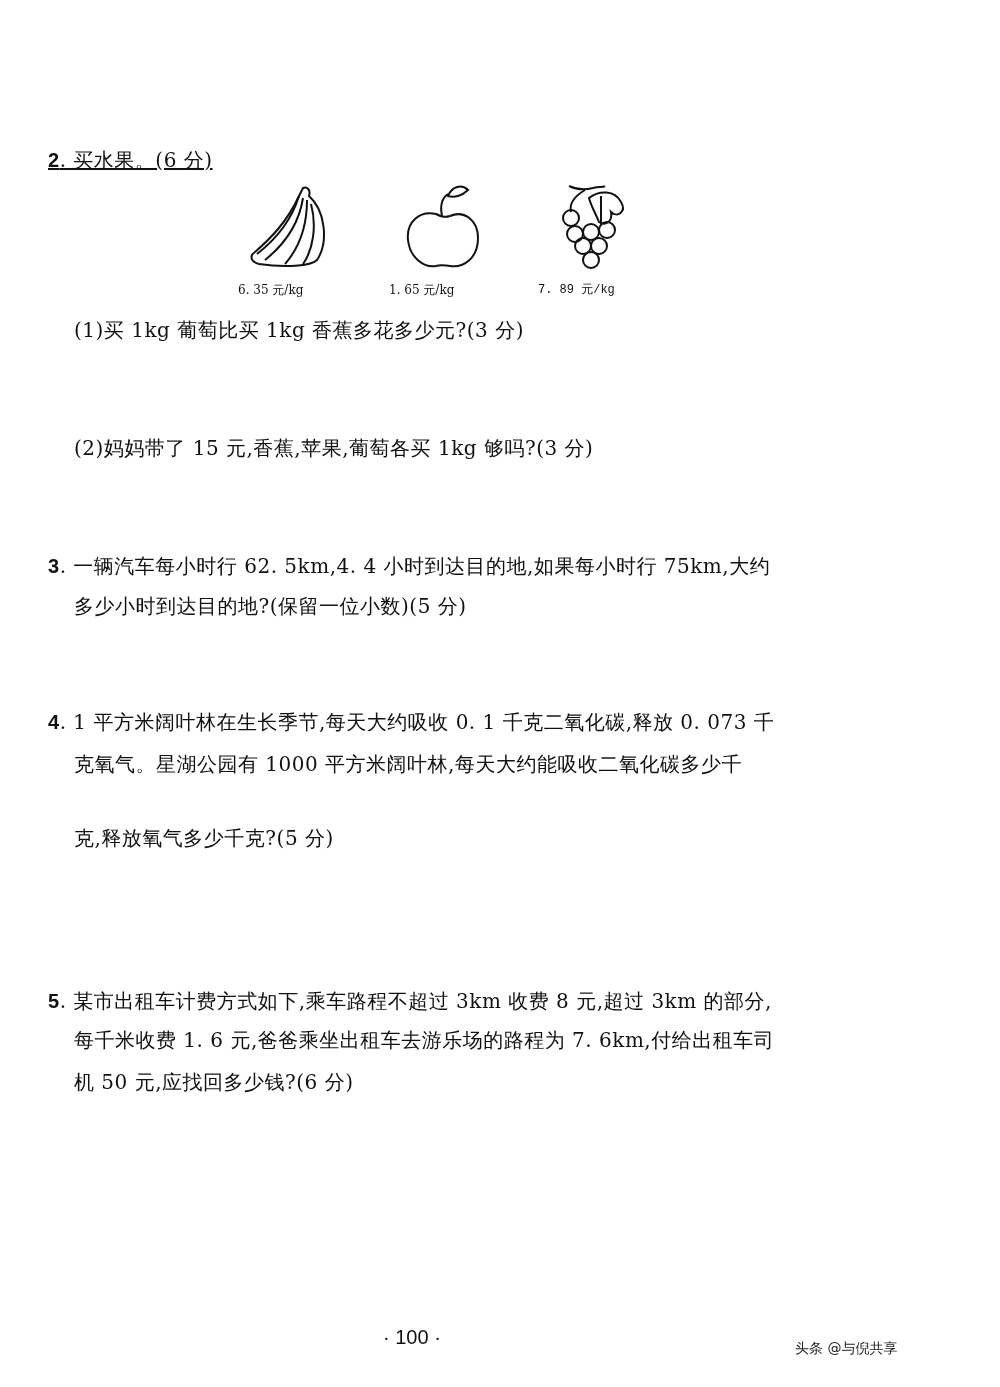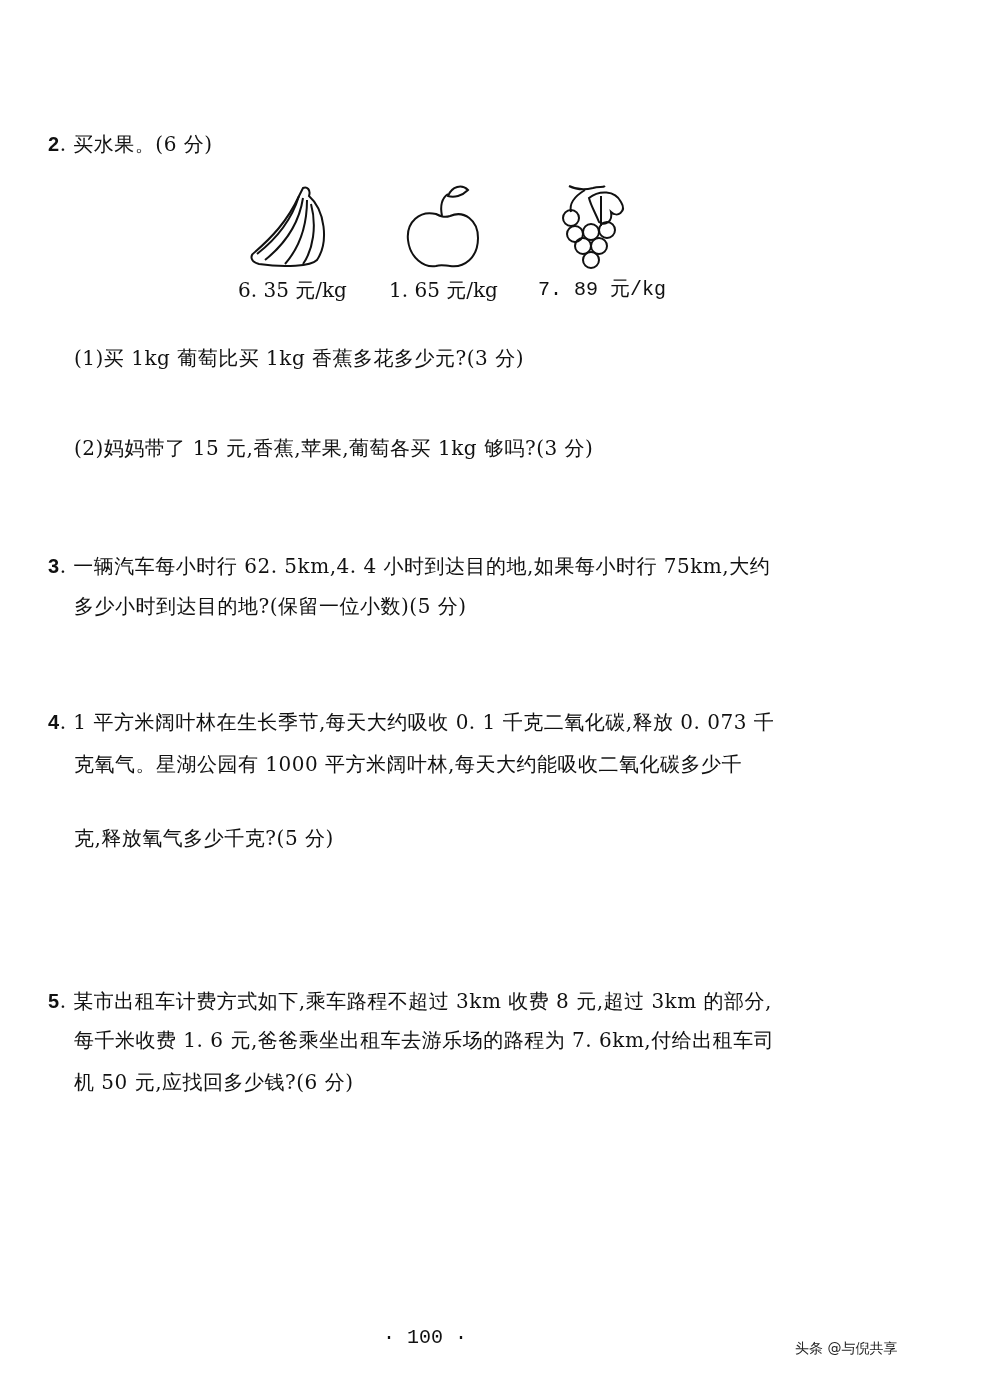--- a/index.html
+++ b/index.html
@@ -12,36 +12,36 @@
       position: absolute; left: 48px; font-size: 20px; line-height: 28px;
       white-space: nowrap; letter-spacing: 0.5px;
     }
     .line.cont { left: 74px; }
     .line.sub { left: 74px; }
     .num { font-weight: bold; font-family: "Liberation Sans", sans-serif; }
     .fruit {
       position: absolute; top: 182px; width: 100px; height: 90px;
     }
     .price {
-      position: absolute; top: 276px; font-size: 20px; line-height: 28px;
+      position: absolute; top: 276px; font-size: 12px; line-height: 28px;
       white-space: nowrap;
     }
     .page-num {
       position: absolute; top: 1326px; left: 383px;
-      font-family: Liberation Mono, monospace; font-size: 20px;
+      font-family: Liberation Sans, sans-serif; font-size: 20px;
     }
     .watermark {
       position: absolute; top: 1340px; left: 795px;
       font-family: "DejaVu Sans", sans-serif; font-size: 14px; color: #222;
     }
   </style>
 </head>
 <body>
 
-<div class="line" style="top:130px;"><span class="num">2</span><span>. 买水果。(6 分)</span></div>
+<div class="line" style="top:146px;text-decoration:underline;"><span class="num">2</span><span>. 买水果。(6 分)</span></div>
 
 <svg class="fruit" style="left:245px;" viewBox="0 0 100 90">
   <g fill="none" stroke="#111" stroke-width="2">
     <path d="M58 6 C62 4 66 8 64 14 C80 28 84 60 72 78 C66 84 40 86 14 82 C6 80 4 74 10 70 C26 56 42 40 54 14 Z"></path>
     <path d="M54 14 C46 40 30 58 12 72"></path>
     <path d="M58 16 C54 42 40 62 20 78"></path>
     <path d="M62 18 C62 44 54 66 40 82"></path>
     <path d="M66 22 C72 44 68 68 58 82"></path>
   </g>
 </svg>
@@ -65,21 +65,21 @@
     <circle cx="28" cy="64" r="8"></circle>
     <circle cx="44" cy="64" r="8"></circle>
     <circle cx="36" cy="78" r="8"></circle>
   </g>
 </svg>
 
 <div class="price" style="left:238px;">6. 35 元/kg</div>
 <div class="price" style="left:389px;">1. 65 元/kg</div>
 <div class="price" style="left:538px;font-family:Liberation Mono, monospace;">7. 89 元/kg</div>
 
-<div class="line sub" style="top:316px;margin-top:28px;">(1)买 1kg 葡萄比买 1kg 香蕉多花多少元?(3 分)</div>
+<div class="line sub" style="top:316px;">(1)买 1kg 葡萄比买 1kg 香蕉多花多少元?(3 分)</div>
 <div class="line sub" style="top:434px;">(2)妈妈带了 15 元,香蕉,苹果,葡萄各买 1kg 够吗?(3 分)</div>
 
 <div class="line" style="top:552px;"><span class="num">3</span><span>. 一辆汽车每小时行 62. 5km,4. 4 小时到达目的地,如果每小时行 75km,大约</span></div>
 <div class="line cont" style="top:592px;text-align:right;">多少小时到达目的地?(保留一位小数)(5 分)</div>
 
 <div class="line" style="top:708px;"><span class="num">4</span><span>. 1 平方米阔叶林在生长季节,每天大约吸收 0. 1 千克二氧化碳,释放 0. 073 千</span></div>
 <div class="line cont" style="top:750px;">克氧气。星湖公园有 1000 平方米阔叶林,每天大约能吸收二氧化碳多少千</div>
 <div class="line cont" style="top:824px;">克,释放氧气多少千克?(5 分)</div>
 
 <div class="line" style="top:987px;"><span class="num">5</span><span>. 某市出租车计费方式如下,乘车路程不超过 3km 收费 8 元,超过 3km 的部分,</span></div>

